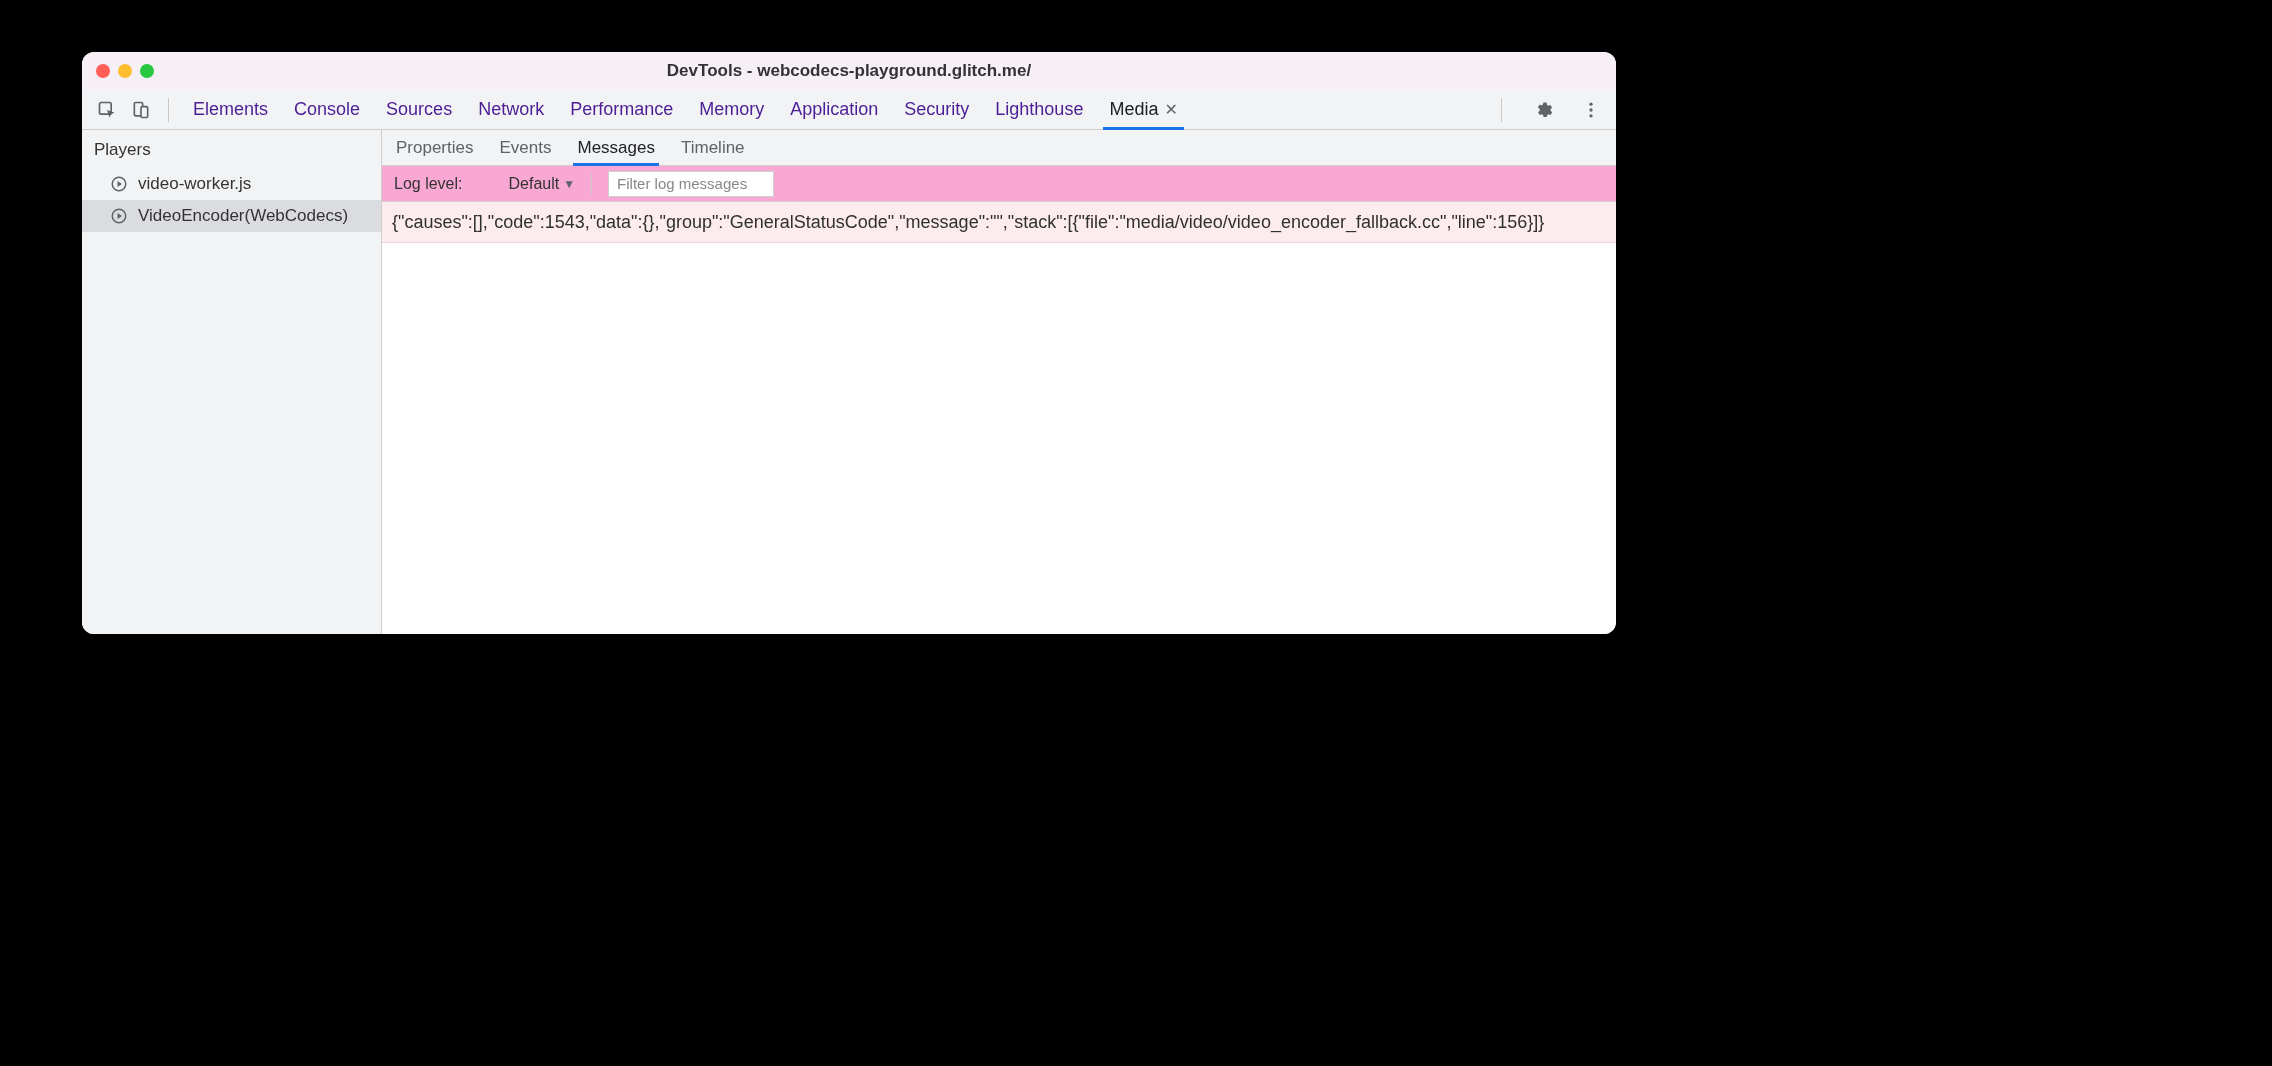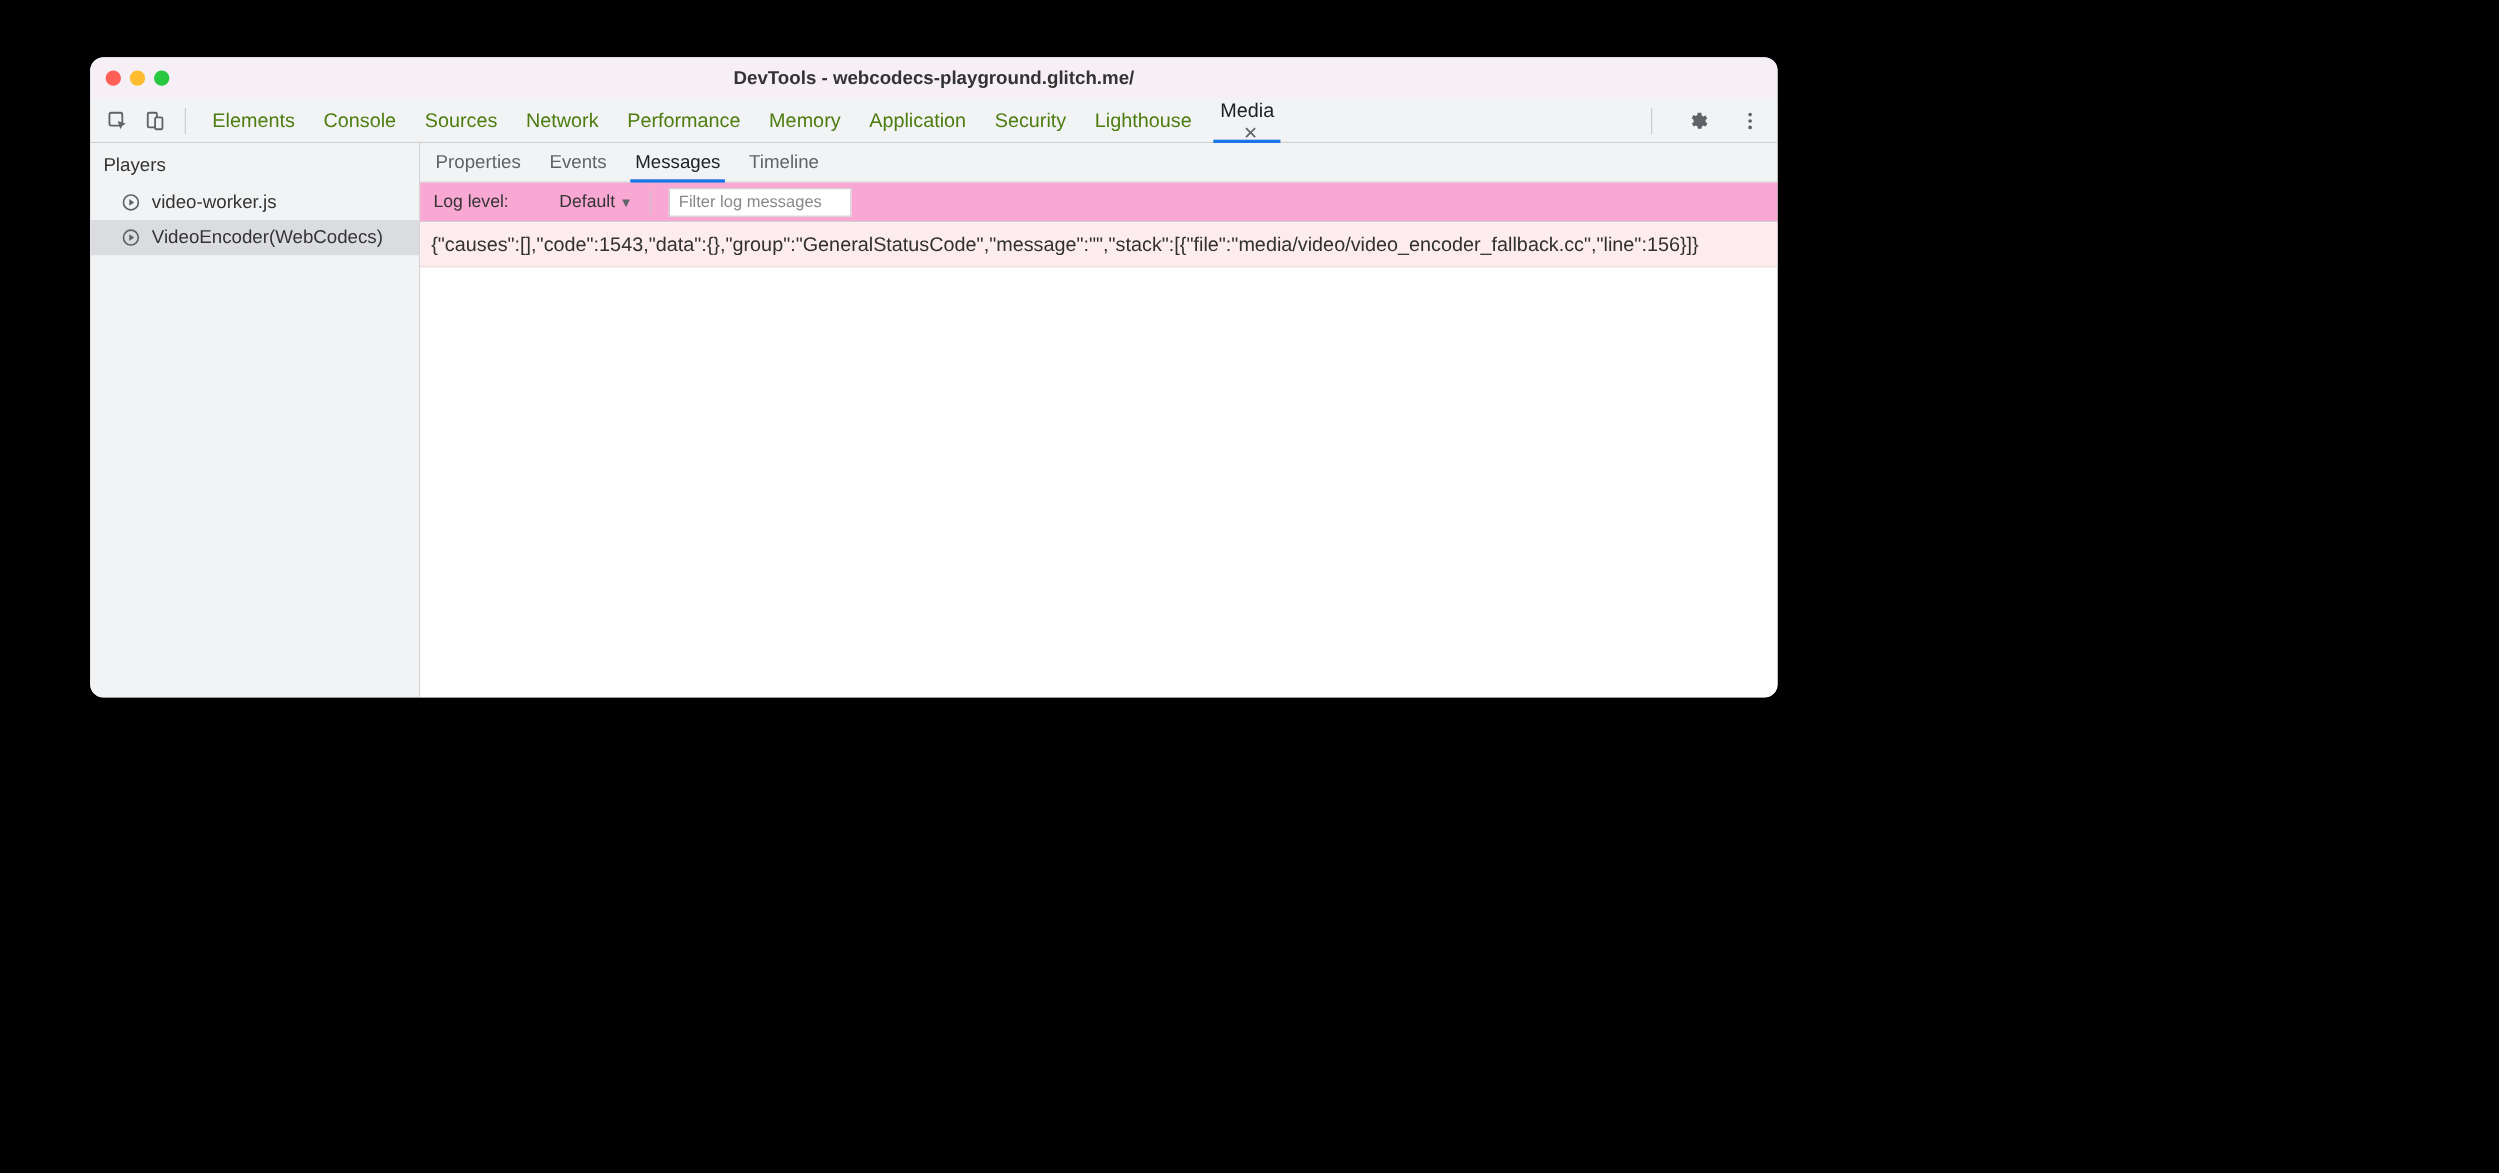--- a/index.html
+++ b/index.html
@@ -81,29 +81,28 @@
     display: flex;
     align-items: stretch;
     height: 100%;
     gap: 26px;
     margin-left: 14px;
     flex: 1;
   }
   .tabstrip .tab {
     display: flex;
     align-items: center;
-    color: #4d7c0f;
+    color: #4c1d95;
     font-size: 18px;
     cursor: pointer;
     position: relative;
     height: 100%;
   }
   .tabstrip .tab.active {
     color: #202124;
-    flex-direction: column;
   }
   .tabstrip .tab.active::after {
     content: "";
     position: absolute;
     left: -6px; right: -6px; bottom: -1px;
     height: 3px;
     background: #1a73e8;
   }
   .tabstrip .tab .close-x {
     margin-left: 6px;

